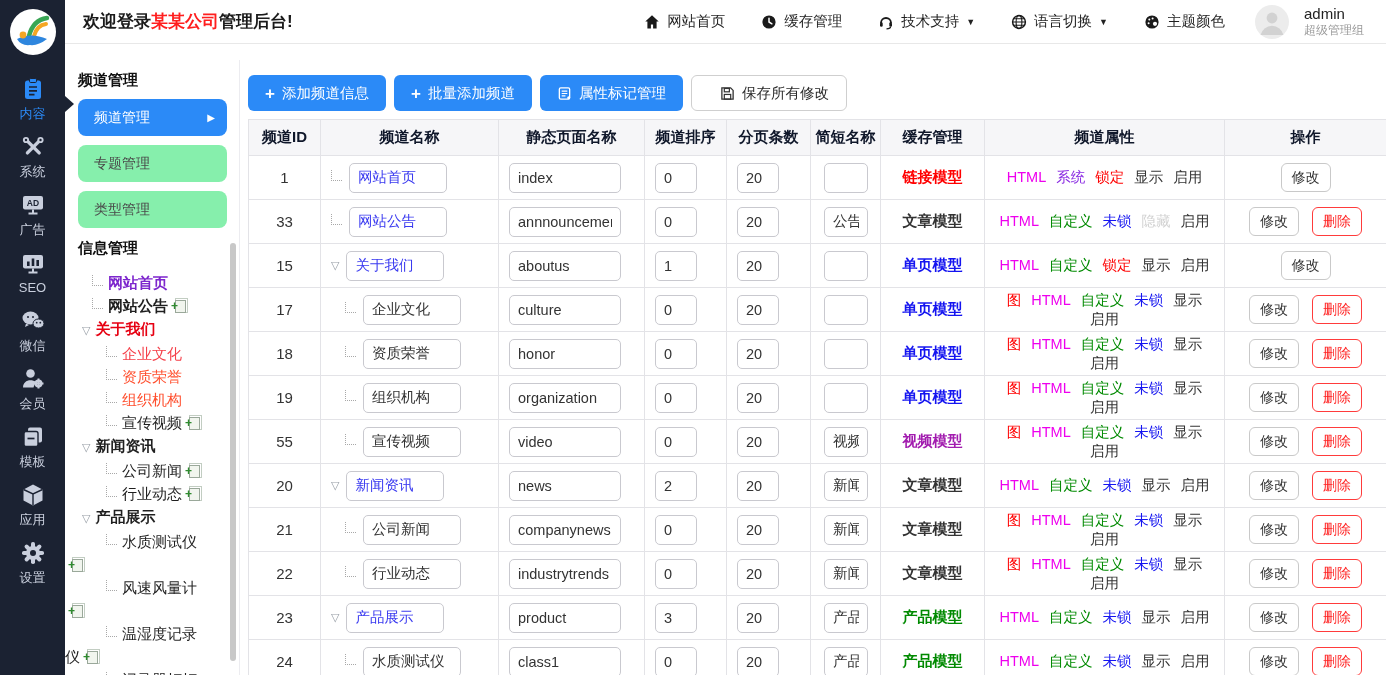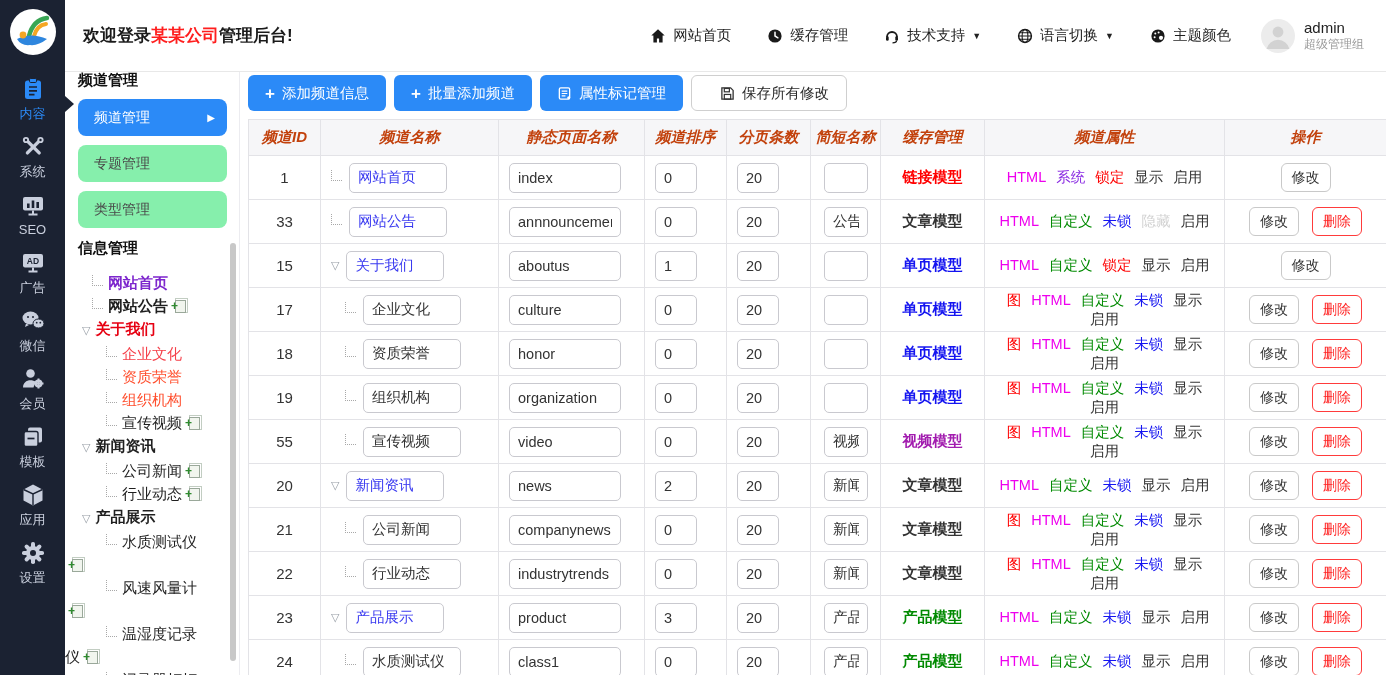--- a/index.html
+++ b/index.html
@@ -11,29 +11,29 @@
   .iconbar { position:absolute; left:0; top:0; width:65px; height:675px; background:#1b2232; z-index:4; }
   .logo { width:48px; height:48px; margin:8px auto 14px; }
   .ibitem { height:58px; display:flex; flex-direction:column; align-items:center; justify-content:center;
     gap:3px; color:#c9cfdd; font-size:13px; cursor:pointer; }
   .ibitem .icn { width:26px; height:26px; display:block; }
   .ibitem.active { color:#2b8af7; }
   .notch { position:absolute; left:65px; top:96px; width:0; height:0; z-index:6;
     border-top:8px solid transparent; border-bottom:8px solid transparent; border-left:9px solid #1b2232; }
 
   
-  .topbar { position:absolute; left:65px; top:0; right:0; height:72px; background:#fff;
+  .topbar { position:absolute; left:65px; top:0; right:0; height:44px; background:#fff;
     border-bottom:1px solid #e8e8e8; display:flex; align-items:center; z-index:3; }
   .ttl { font-size:17px; font-weight:bold; color:#1a1a1a; margin-left:18px; white-space:nowrap; }
   .ttl .company { color:#ff1e1e; }
   .topnav { display:flex; align-items:center; gap:36px; margin-left:auto; }
   .tnav { display:flex; align-items:center; gap:7px; font-size:14.5px; color:#1f1f1f; cursor:pointer; white-space:nowrap; }
   .tnav svg { width:16px; height:16px; }
   .caret { font-size:9px; color:#222; }
-  .userbox { display:flex; align-items:center; gap:9px; margin:0 22px 0 30px; }
+  .userbox { display:flex; align-items:center; gap:15px; margin:0 22px 0 30px; }
   .uav { width:34px; height:34px; }
   .uname { font-size:15px; color:#222; line-height:1.25; }
   .urole { font-size:12px; color:#9a9a9a; line-height:1.25; }
 
   
   .subnav { position:absolute; left:65px; top:60px; width:175px; bottom:0; background:#fff;
     border-right:1px solid #ececf0; overflow:hidden; z-index:2; }
   .sec-title { font-size:15px; font-weight:bold; color:#111; margin:11px 0 9px 13px; }
   .snbtn { display:flex; align-items:center; width:149px; height:37px; margin:0 13px 9px;
     border:none; border-radius:8px; background:#86efac; color:#4a4a4a; font-size:14px;
@@ -63,21 +63,21 @@
     padding:15px 0 0 8px; overflow:hidden; }
   .toolbar { display:flex; gap:8px; margin-bottom:8px; }
   .tbtn { height:36px; border-radius:6px; border:none; background:#2b8af7; color:#fff;
     font-size:14.5px; font-family:inherit; padding:0 17px; display:flex; align-items:center; gap:7px; cursor:pointer; }
   .tbtn .plus { font-size:17px; font-weight:bold; line-height:1; }
   .tbtn.ghost { background:#fff; border:1px solid #cfcfcf; color:#2a2a2a;padding-left:28px; }
   .tbtn svg { width:15px; height:15px; }
 
   table { border-collapse:collapse; width:1138px; table-layout:fixed; }
   th, td { border:1px solid #e3e3e7; }
-  thead th { height:36px; background:#f6f6f8; font-size:15px; color:#c2410c; font-weight:bold;font-style:italic; }
+  thead th { height:36px; background:#f6f6f8; font-size:15px; color:#0f172a; font-weight:bold; }
   tbody td { height:44px; font-size:14.5px; color:#333; background:#fff; }
   .c-id { text-align:center; font-size:15px; }
   .namewrap { display:flex; align-items:center; margin-left:10px; }
   .namewrap.deep { margin-left:24px; }
   .namewrap .exp, .namewrap .leafdots { margin-right:7px; flex:none; }
   .inp { height:30px; border:1px solid #c9c9cf; border-radius:5px; font-size:14.5px;
     font-family:inherit; color:#333; padding:0 8px; background:#fff; }
   .inp.name { width:98px; }
   .inp.page { width:112px; margin-left:10px; }
   .inp.num { width:42px; margin-left:10px; }
@@ -129,34 +129,34 @@
             <circle cx="20.5" cy="6" r="3.1"></circle>
         </g>
         <circle cx="6" cy="6" r="1.2" fill="#1b2232"></circle>
           <circle cx="20.5" cy="6" r="1.2" fill="#1b2232"></circle>
       </svg>
       <span>系统</span>
     </div>
     <div class="ibitem">
       <svg class="icn" viewBox="0 0 26 26">
         <rect x="3" y="4" width="20" height="13.5" rx="2" fill="#c9cfdd"></rect>
+        <text x="13" y="13.6" text-anchor="middle" font-size="8.5" font-weight="bold" fill="#1b2232" font-family="Liberation Sans, sans-serif">AD</text>
+        <path d="M13 17.5v3.2M8.5 21.5h9" stroke="#c9cfdd" stroke-width="2"></path>
+      </svg>
+      <span>广告</span>
+    </div>
+    <div class="ibitem">
+      <svg class="icn" viewBox="0 0 26 26">
+        <rect x="3" y="4" width="20" height="13.5" rx="2" fill="#c9cfdd"></rect>
         <rect x="7" y="10.5" width="2.6" height="4.5" fill="#1b2232"></rect>
         <rect x="11.7" y="7.5" width="2.6" height="7.5" fill="#1b2232"></rect>
         <rect x="16.4" y="9" width="2.6" height="6" fill="#1b2232"></rect>
         <path d="M13 17.5v3.2M8.5 21.5h9" stroke="#c9cfdd" stroke-width="2"></path>
       </svg>
       <span>SEO</span>
-    </div>
-    <div class="ibitem">
-      <svg class="icn" viewBox="0 0 26 26">
-        <rect x="3" y="4" width="20" height="13.5" rx="2" fill="#c9cfdd"></rect>
-        <text x="13" y="13.6" text-anchor="middle" font-size="8.5" font-weight="bold" fill="#1b2232" font-family="Liberation Sans, sans-serif">AD</text>
-        <path d="M13 17.5v3.2M8.5 21.5h9" stroke="#c9cfdd" stroke-width="2"></path>
-      </svg>
-      <span>广告</span>
     </div>
     <div class="ibitem">
       <svg class="icn" viewBox="0 0 26 26">
         <ellipse cx="10.5" cy="10" rx="8" ry="6.5" fill="#c9cfdd"></ellipse>
         <path d="M6 15.5L5 19l4-2z" fill="#c9cfdd"></path>
         <ellipse cx="18.5" cy="15.5" rx="5.5" ry="4.5" fill="#c9cfdd" stroke="#1b2232"></ellipse>
         <circle cx="8" cy="9" r="1" fill="#1b2232"></circle>
           <circle cx="13" cy="9" r="1" fill="#1b2232"></circle>
         <circle cx="16.7" cy="14.7" r="0.9" fill="#1b2232"></circle>
           <circle cx="20.3" cy="14.7" r="0.9" fill="#1b2232"></circle>

